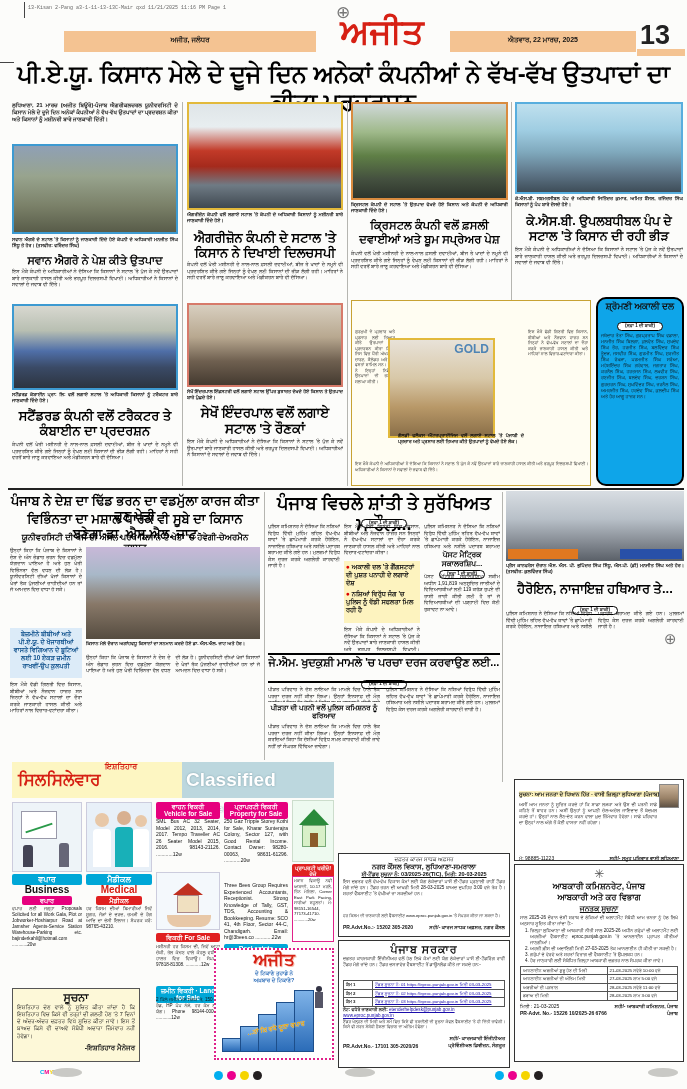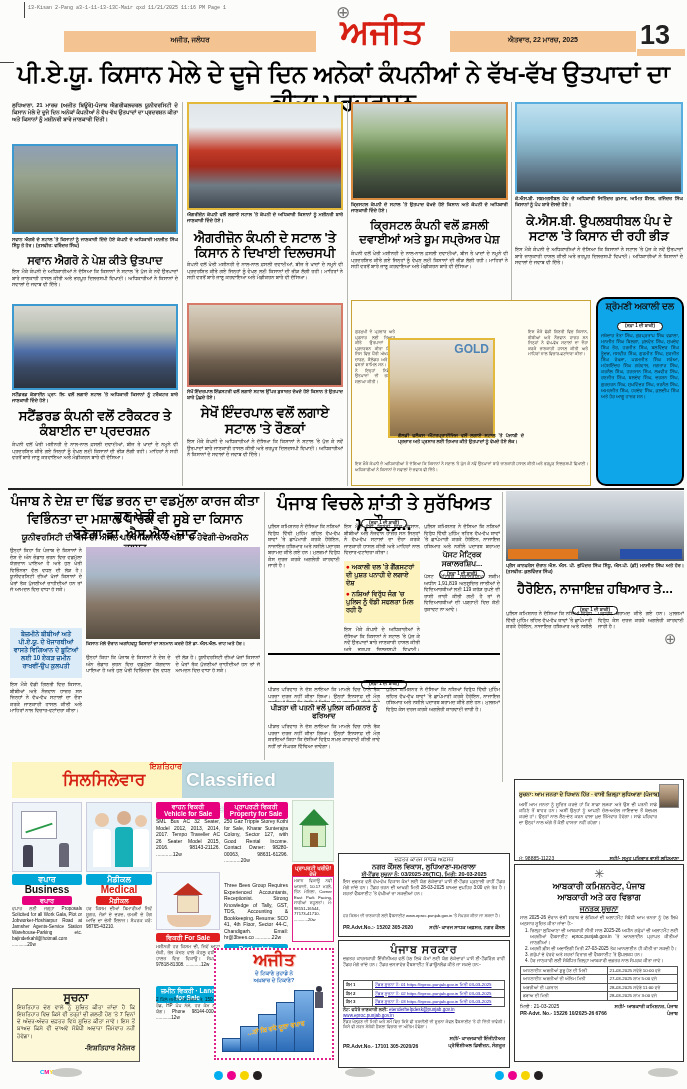--- a/index.html
+++ b/index.html
@@ -124,37 +124,38 @@
     <div style="font-size:6.6px;font-weight:bold;line-height:1.2;"><span style="color:#d00;">●</span> <span>ਅਕਾਲੀ ਦਲ 'ਤੇ ਗੈਂਗਸਟਰਾਂ ਦੀ ਪੁਸ਼ਤ ਪਨਾਹੀ ਦੇ ਲਗਾਏ ਦੋਸ਼</span></div>
     <div style="font-size:6.6px;font-weight:bold;line-height:1.2;margin-top:3px;"><span style="color:#d00;">●</span> <span>ਨਸ਼ਿਆਂ ਵਿਰੁੱਧ ਜੰਗ 'ਚ ਪੁਲਿਸ ਨੂੰ ਵੱਡੀ ਸਫਲਤਾ ਮਿਲ ਰਹੀ ਹੈ</span></div>
   </div>
   <div class="abs t5 just" style="left:344px;top:626px;width:76px;height:25px;overflow:hidden;">ਇਸ ਮੌਕੇ ਕੰਪਨੀ ਦੇ ਅਧਿਕਾਰੀਆਂ ਨੇ ਦੱਸਿਆ ਕਿ ਕਿਸਾਨਾਂ ਨੇ ਸਟਾਲ 'ਤੇ ਪੁੱਜ ਕੇ ਨਵੇਂ ਉਤਪਾਦਾਂ ਬਾਰੇ ਜਾਣਕਾਰੀ ਹਾਸਲ ਕੀਤੀ ਅਤੇ ਭਰਪੂਰ ਦਿਲਚਸਪੀ ਵਿਖਾਈ। ਅਧਿਕਾਰੀਆਂ ਨੇ ਕਿਸਾਨਾਂ ਦੇ ਸਵਾਲਾਂ ਦੇ ਜਵਾਬ ਵੀ ਦਿੱਤੇ।</div>
   <div class="abs t5 just" style="left:424px;top:523px;width:76px;height:26px;overflow:hidden;">ਪੁਲਿਸ ਕਮਿਸ਼ਨਰ ਨੇ ਦੱਸਿਆ ਕਿ ਨਸ਼ਿਆਂ ਵਿਰੁੱਧ ਵਿੱਢੀ ਮੁਹਿੰਮ ਤਹਿਤ ਵੱਖ-ਵੱਖ ਥਾਵਾਂ 'ਤੇ ਛਾਪੇਮਾਰੀ ਕਰਕੇ ਹੈਰੋਇਨ, ਨਾਜਾਇਜ਼ ਹਥਿਆਰ ਅਤੇ ਨਸ਼ੀਲੇ ਪਦਾਰਥ ਬਰਾਮਦ ਕੀਤੇ ਗਏ ਹਨ। ਮੁਲਜ਼ਮਾਂ ਵਿਰੁੱਧ ਕੇਸ ਦਰਜ ਕਰਕੇ ਅਗਲੇਰੀ ਕਾਰਵਾਈ ਜਾਰੀ ਹੈ।</div>
   <div class="abs hl" style="left:424px;top:551px;width:76px;font-size:7.5px;">ਪੋਸਟ ਮੈਟ੍ਰਿਕ ਸਕਾਲਰਸ਼ਿਪ...</div>
   <div class="abs c" style="left:424px;top:561px;width:76px;"><span class="pill">(ਸਫ਼ਾ 1 ਦੀ ਬਾਕੀ)</span></div>
   <div class="abs t5 just" style="left:424px;top:573px;width:76px;height:78px;overflow:hidden;">ਪੋਸਟ ਮੈਟ੍ਰਿਕ ਸਕਾਲਰਸ਼ਿਪ ਸਕੀਮ ਅਧੀਨ 1,91,819 ਅਨੁਸੂਚਿਤ ਜਾਤੀਆਂ ਦੇ ਵਿਦਿਆਰਥੀਆਂ ਲਈ 119 ਕਰੋੜ ਰੁਪਏ ਦੀ ਰਾਸ਼ੀ ਜਾਰੀ ਕੀਤੀ ਗਈ ਹੈ ਤਾਂ ਜੋ ਵਿਦਿਆਰਥੀਆਂ ਦੀ ਪੜ੍ਹਾਈ ਵਿਚ ਕੋਈ ਰੁਕਾਵਟ ਨਾ ਆਵੇ।</div>
 
   <div class="abs" style="left:268px;top:653px;width:232px;border-top:2px double #000;"></div>
+  <div class="abs hl" style="left:268px;top:656px;width:232px;font-size:11px;">ਜੇ.ਐਮ. ਖੁਦਕੁਸ਼ੀ ਮਾਮਲੇ 'ਚ ਪਰਚਾ ਦਰਜ ਕਰਵਾਉਣ ਲਈ...</div>
   <div class="abs c" style="left:268px;top:671px;width:232px;"><span class="pill">(ਸਫ਼ਾ 1 ਦੀ ਬਾਕੀ)</span></div>
   <div class="abs" style="left:268px;top:681px;width:232px;border-top:2px double #000;"></div>
   <div class="abs t5 just" style="left:268px;top:686px;width:112px;height:16px;overflow:hidden;">ਪੀੜਤ ਪਰਿਵਾਰ ਨੇ ਦੋਸ਼ ਲਾਇਆ ਕਿ ਮਾਮਲੇ ਵਿਚ ਹਾਲੇ ਤੱਕ ਪਰਚਾ ਦਰਜ ਨਹੀਂ ਕੀਤਾ ਗਿਆ। ਉਨ੍ਹਾਂ ਇਨਸਾਫ਼ ਦੀ ਮੰਗ ਕਰਦਿਆਂ ਕਿਹਾ ਕਿ ਦੋਸ਼ੀਆਂ ਵਿਰੁੱਧ ਸਖ਼ਤ ਕਾਰਵਾਈ ਕੀਤੀ ਜਾਵੇ ਨਹੀਂ ਤਾਂ ਸੰਘਰਸ਼ ਵਿੱਢਿਆ ਜਾਵੇਗਾ।</div>
   <div class="abs hl" style="left:268px;top:704px;width:112px;font-size:7px;">ਪੀੜਤਾ ਦੀ ਪਤਨੀ ਵਲੋਂ ਪੁਲਿਸ ਕਮਿਸ਼ਨਰ ਨੂੰ ਫਰਿਆਦ</div>
   <div class="abs t5 just" style="left:268px;top:723px;width:112px;height:122px;overflow:hidden;">ਪੀੜਤ ਪਰਿਵਾਰ ਨੇ ਦੋਸ਼ ਲਾਇਆ ਕਿ ਮਾਮਲੇ ਵਿਚ ਹਾਲੇ ਤੱਕ ਪਰਚਾ ਦਰਜ ਨਹੀਂ ਕੀਤਾ ਗਿਆ। ਉਨ੍ਹਾਂ ਇਨਸਾਫ਼ ਦੀ ਮੰਗ ਕਰਦਿਆਂ ਕਿਹਾ ਕਿ ਦੋਸ਼ੀਆਂ ਵਿਰੁੱਧ ਸਖ਼ਤ ਕਾਰਵਾਈ ਕੀਤੀ ਜਾਵੇ ਨਹੀਂ ਤਾਂ ਸੰਘਰਸ਼ ਵਿੱਢਿਆ ਜਾਵੇਗਾ।</div>
   <div class="abs t5 just" style="left:386px;top:686px;width:114px;height:159px;overflow:hidden;">ਪੁਲਿਸ ਕਮਿਸ਼ਨਰ ਨੇ ਦੱਸਿਆ ਕਿ ਨਸ਼ਿਆਂ ਵਿਰੁੱਧ ਵਿੱਢੀ ਮੁਹਿੰਮ ਤਹਿਤ ਵੱਖ-ਵੱਖ ਥਾਵਾਂ 'ਤੇ ਛਾਪੇਮਾਰੀ ਕਰਕੇ ਹੈਰੋਇਨ, ਨਾਜਾਇਜ਼ ਹਥਿਆਰ ਅਤੇ ਨਸ਼ੀਲੇ ਪਦਾਰਥ ਬਰਾਮਦ ਕੀਤੇ ਗਏ ਹਨ। ਮੁਲਜ਼ਮਾਂ ਵਿਰੁੱਧ ਕੇਸ ਦਰਜ ਕਰਕੇ ਅਗਲੇਰੀ ਕਾਰਵਾਈ ਜਾਰੀ ਹੈ।</div>
 
   <div class="abs" style="left:506px;top:491px;width:178px;height:70px;background:linear-gradient(180deg,#d8dde2 0%,#b8c0c8 40%,#8a9098 70%,#5a6068 100%);">
     <div class="abs" style="left:2px;bottom:2px;width:70px;height:10px;background:#e07820;"></div>
     <div class="abs" style="right:2px;bottom:2px;width:62px;height:10px;background:#2850a8;"></div>
   </div>
   <div class="abs cap just" style="left:506px;top:563px;width:178px;height:16px;overflow:hidden;">ਪ੍ਰੈਸ ਕਾਨਫਰੰਸ ਦੌਰਾਨ ਐਸ. ਐਸ. ਪੀ. ਭੁਪਿੰਦਰ ਸਿੰਘ ਸਿੱਧੂ, ਐਸ.ਪੀ. (ਡੀ) ਮਨਜੀਤ ਸਿੰਘ ਅਤੇ ਹੋਰ। (ਤਸਵੀਰ: ਕੁਲਵਿੰਦਰ ਸਿੰਘ)</div>
   <div class="abs hl" style="left:506px;top:581px;width:178px;font-size:13px;">ਹੈਰੋਇਨ, ਨਾਜਾਇਜ਼ ਹਥਿਆਰ ਤੇ...</div>
   <div class="abs c" style="left:506px;top:597px;width:178px;"><span class="pill">(ਸਫ਼ਾ 1 ਦੀ ਬਾਕੀ)</span></div>
   <div class="abs t5 just" style="left:506px;top:610px;width:178px;height:162px;overflow:hidden;column-count:2;column-gap:6px;">ਪੁਲਿਸ ਕਮਿਸ਼ਨਰ ਨੇ ਦੱਸਿਆ ਕਿ ਨਸ਼ਿਆਂ ਵਿਰੁੱਧ ਵਿੱਢੀ ਮੁਹਿੰਮ ਤਹਿਤ ਵੱਖ-ਵੱਖ ਥਾਵਾਂ 'ਤੇ ਛਾਪੇਮਾਰੀ ਕਰਕੇ ਹੈਰੋਇਨ, ਨਾਜਾਇਜ਼ ਹਥਿਆਰ ਅਤੇ ਨਸ਼ੀਲੇ ਪਦਾਰਥ ਬਰਾਮਦ ਕੀਤੇ ਗਏ ਹਨ। ਮੁਲਜ਼ਮਾਂ ਵਿਰੁੱਧ ਕੇਸ ਦਰਜ ਕਰਕੇ ਅਗਲੇਰੀ ਕਾਰਵਾਈ ਜਾਰੀ ਹੈ।</div>
 
-  <div class="abs" style="left:12px;top:762px;width:170px;height:36px;background:#fdf6c2;text-align:right;">
+  <div class="abs" style="left:12px;top:762px;width:170px;height:36px;background:#fdf6c2;">
     <span style="color:#d62014;font-weight:bold;font-size:17px;line-height:36px;padding-left:6px;">ਸਿਲਸਿਲੇਵਾਰ</span>
     <span style="color:#d62014;font-weight:bold;font-size:8px;vertical-align:top;">ਇਸ਼ਤਿਹਾਰ</span>
   </div>
   <div class="abs" style="left:182px;top:762px;width:152px;height:36px;background:#bcd7de;">
     <span style="color:#fff;font-weight:bold;font-size:19px;line-height:36px;padding-left:4px;text-shadow:0 0 2px #7a9aa4;">Classified</span>
     <span style="color:#fff;font-weight:bold;font-size:9px;text-shadow:0 0 2px #7a9aa4;">Advertisement</span>
   </div>
 
   <div class="abs" style="left:12px;top:802px;width:70px;height:70px;background:#eef4f8;border:0.5px solid #ccd;">
     <div class="abs" style="left:8px;top:8px;width:36px;height:28px;background:#fff;border:1px solid #99a;"></div>

